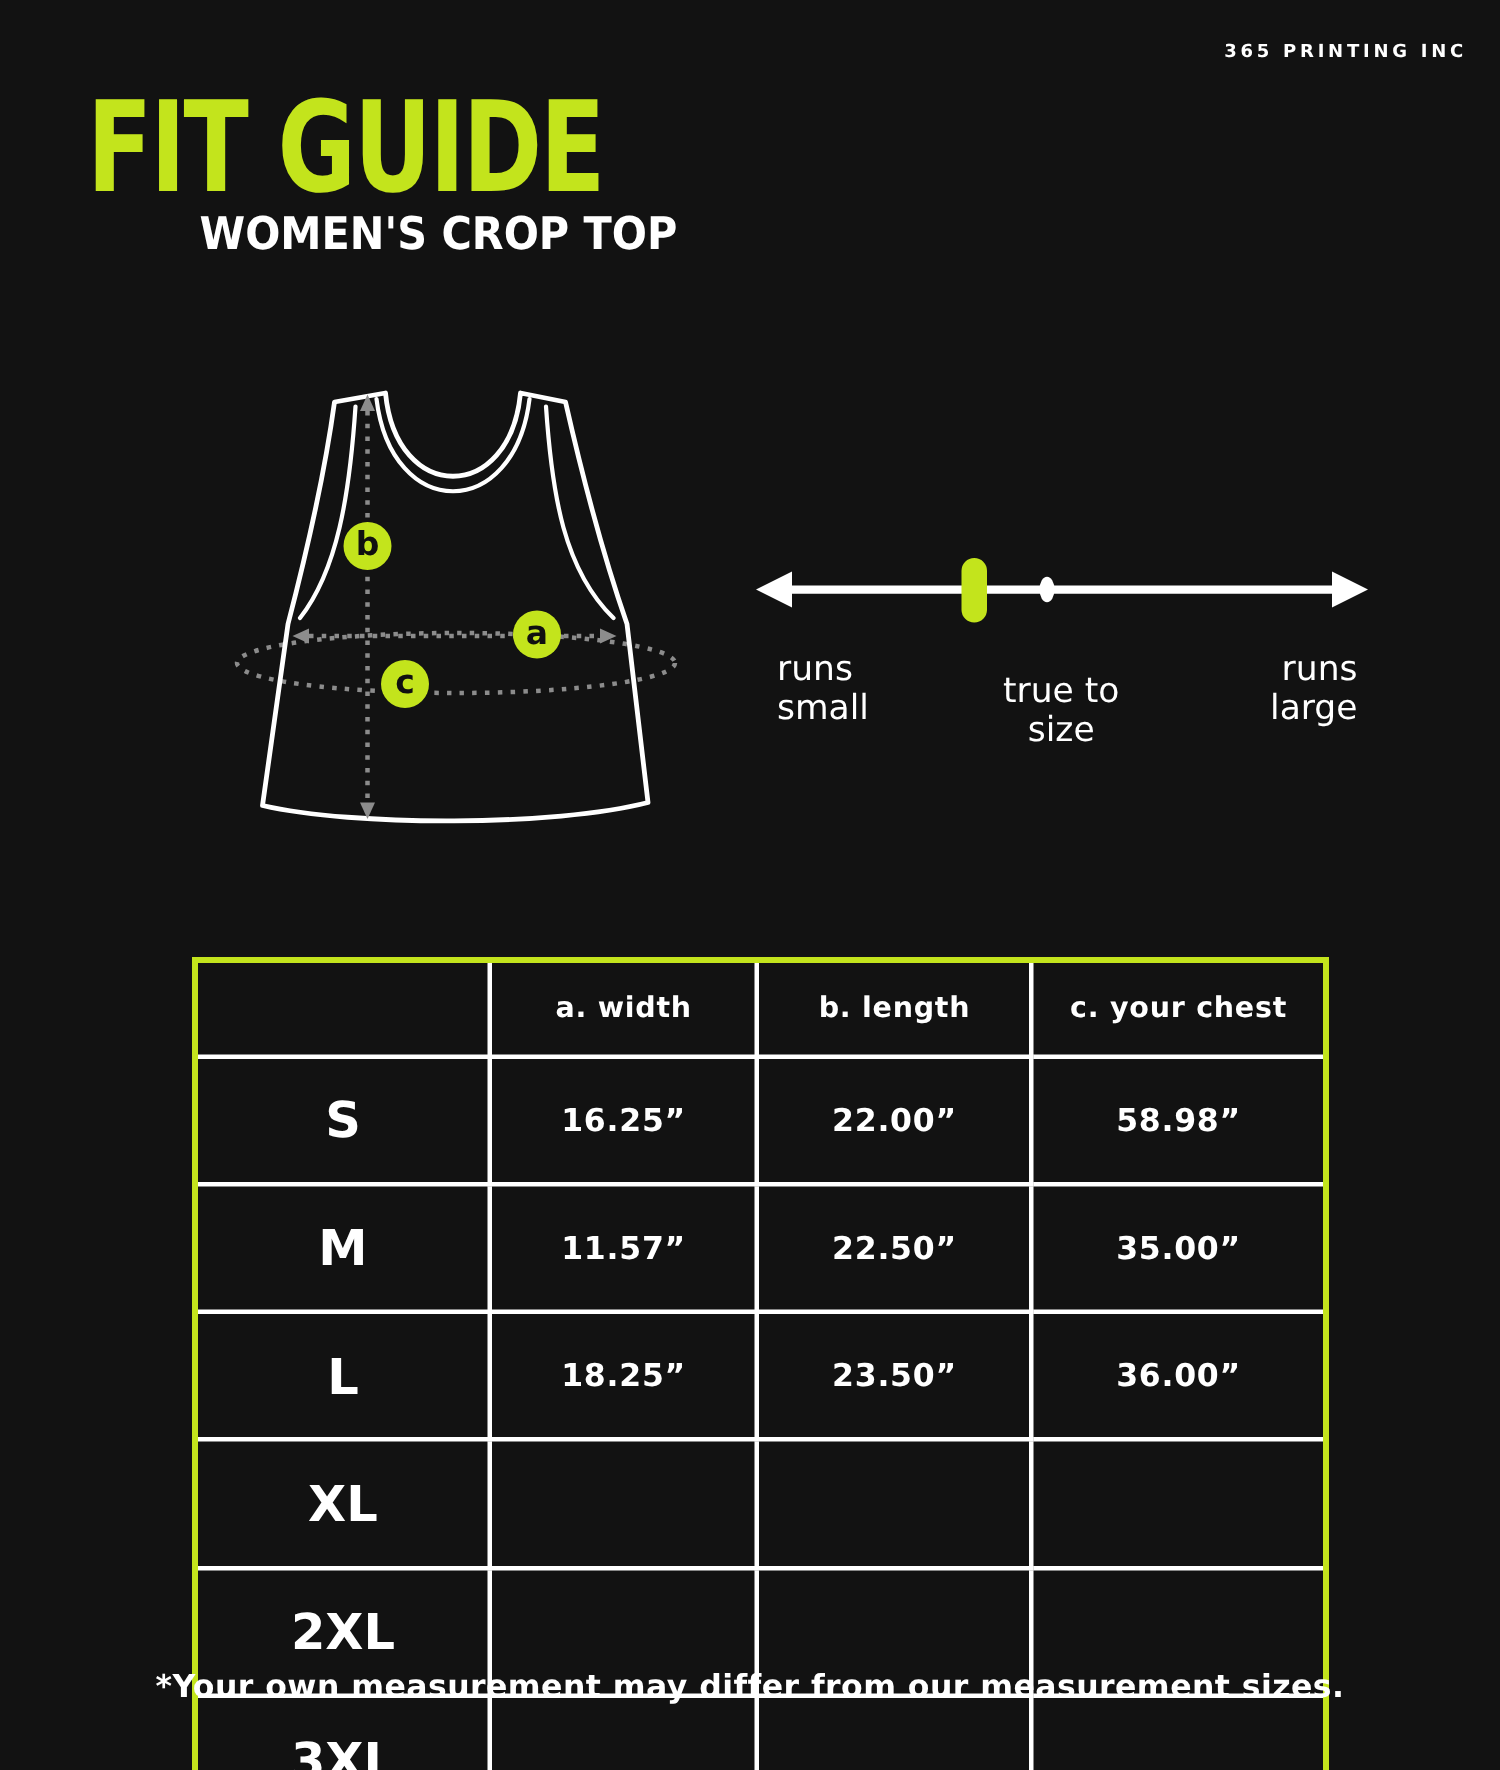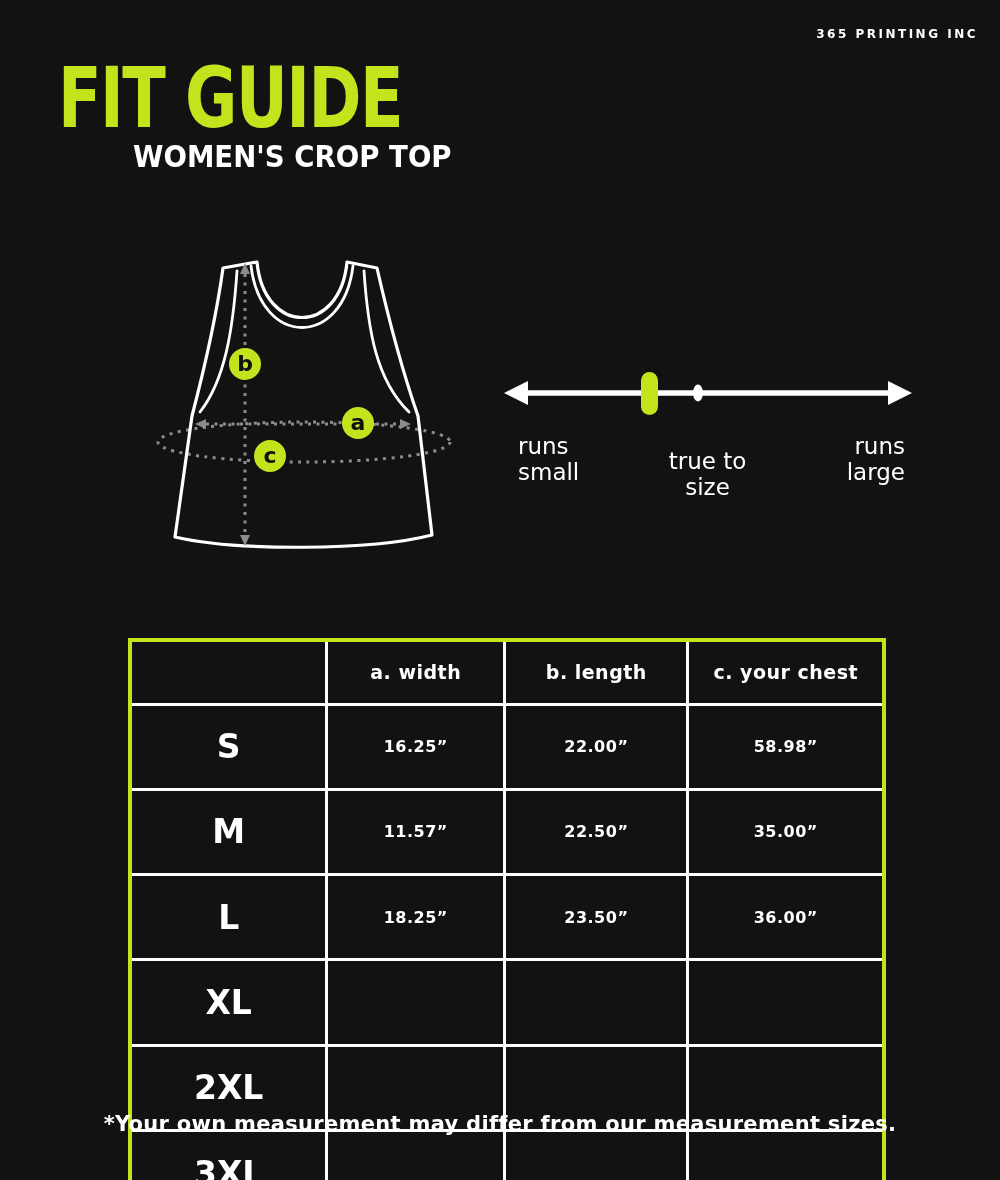--- a/index.html
+++ b/index.html
@@ -49,21 +49,21 @@
     border:4px solid var(--accent);background:var(--bg);
   }
   table.size-table th,table.size-table td{
     border:3px solid #fff;text-align:center;vertical-align:middle;
     color:#fff;padding:0;overflow:hidden;
   }
   table.size-table thead tr{height:64px;}
   table.size-table tbody tr{height:66px;}
   th.col-head{font-size:19px;font-weight:700;letter-spacing:0.5px;}
   td.size-cell{font-size:33px;font-weight:700;}
-  td.val-cell{font-size:16px;font-weight:700;letter-spacing:0.5px;}
+  td.val-cell{font-size:21px;font-weight:700;letter-spacing:0.5px;}
   .footnote{
     position:absolute;left:0;top:1112px;width:1000px;text-align:center;
     font-size:21px;font-weight:700;letter-spacing:0.3px;color:#fff;
   }
 </style>
 </head>
 <body>
 
 <div class="canvas">
 

